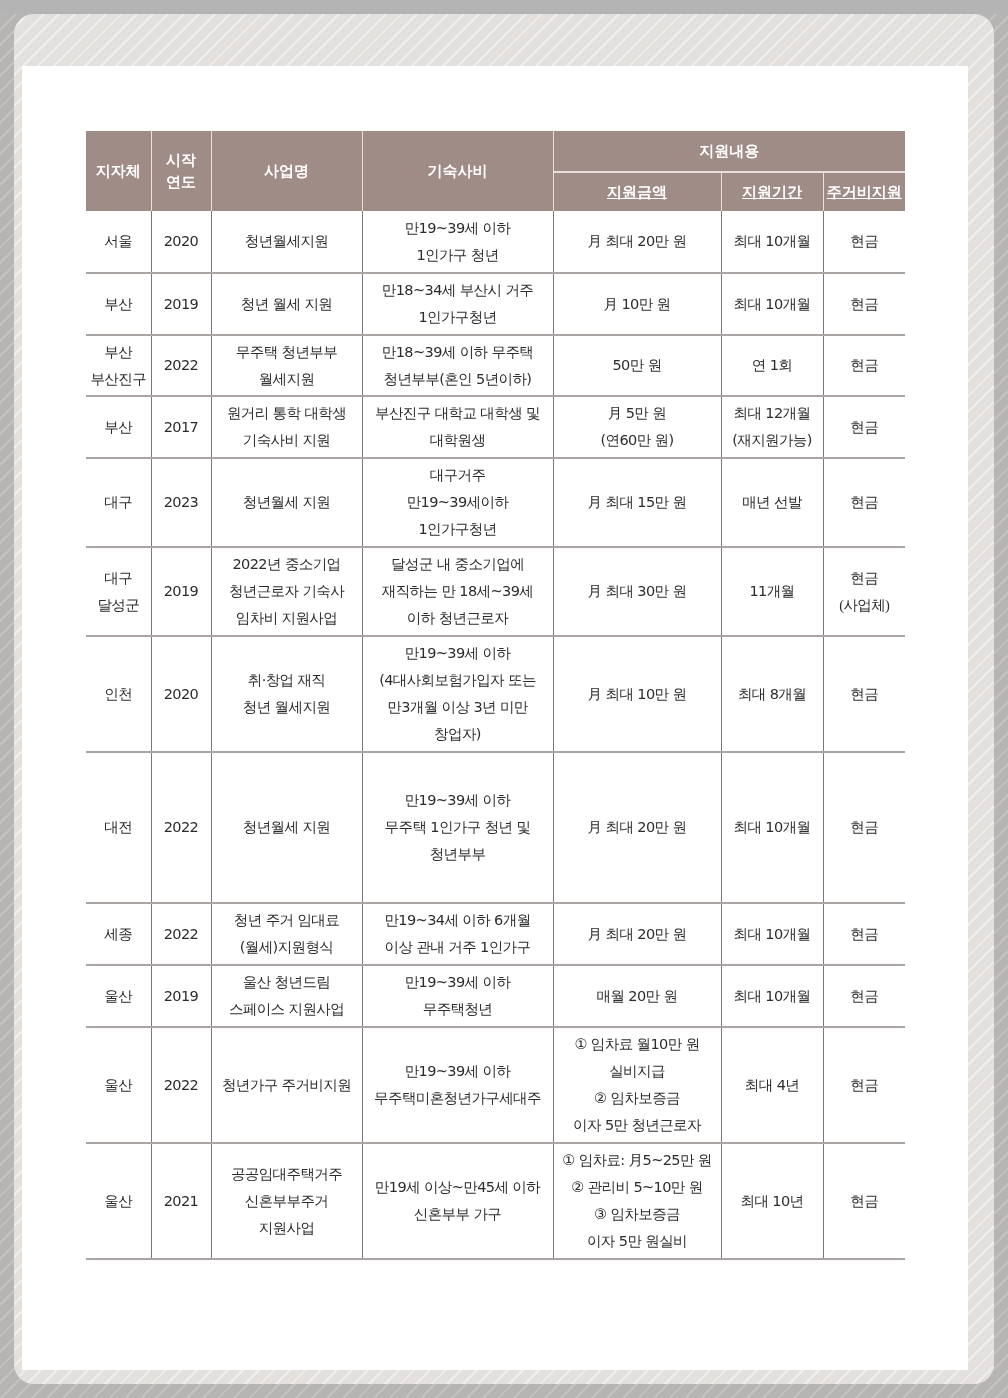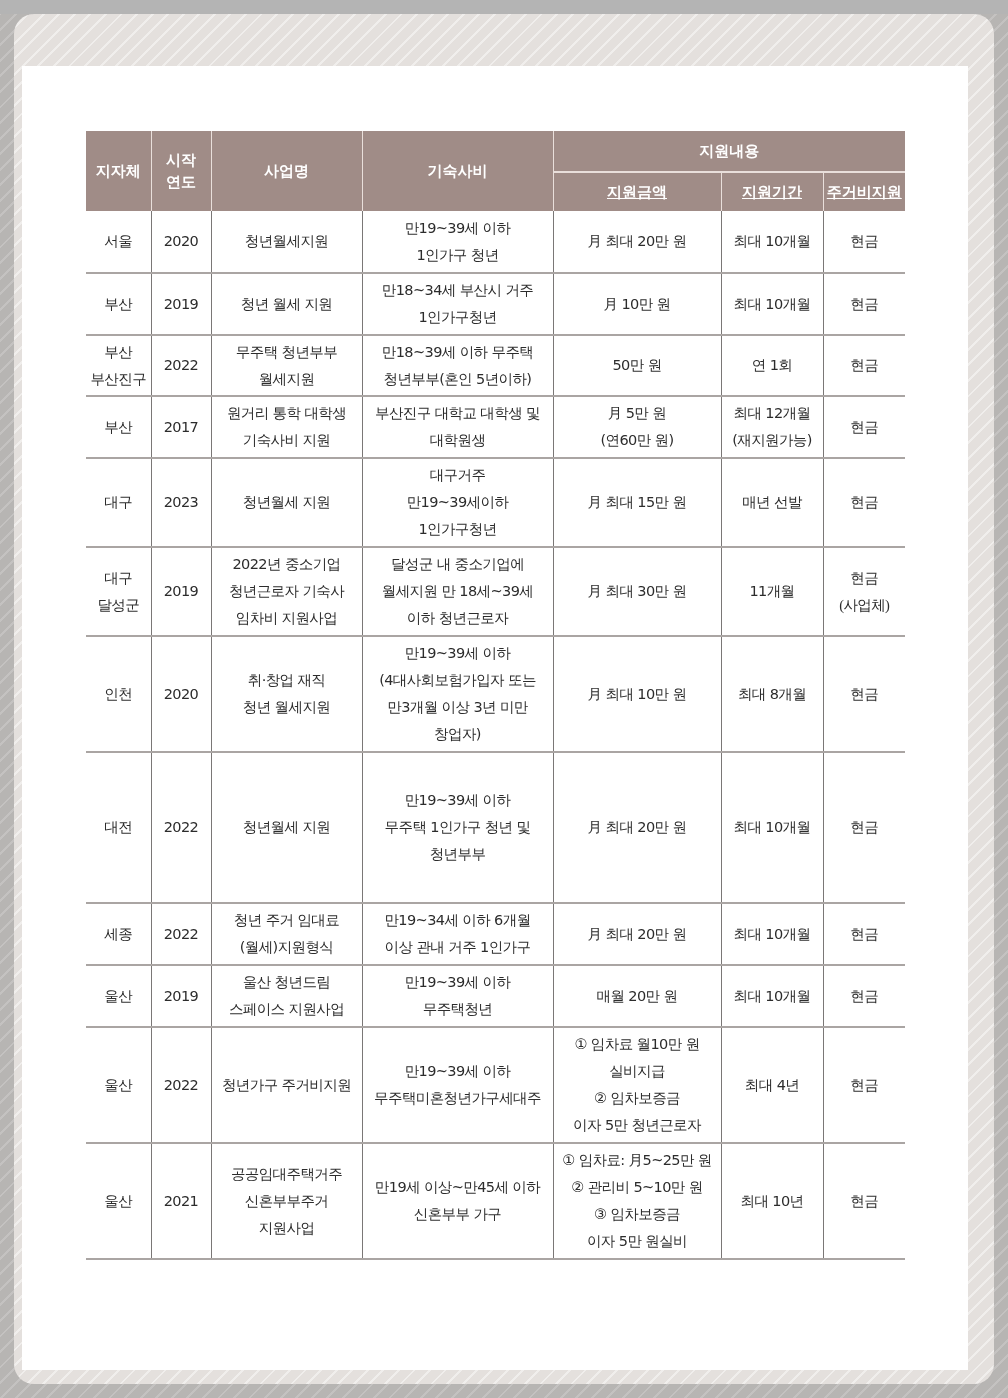--- a/index.html
+++ b/index.html
@@ -214,21 +214,21 @@
             <td>
               <span class="line">2019</span>
             </td>
             <td>
               <span class="line">2022년 중소기업</span>
               <span class="line">청년근로자 기숙사</span>
               <span class="line">임차비 지원사업</span>
             </td>
             <td>
               <span class="line">달성군 내 중소기업에</span>
-              <span class="line">월세지원 만 18세~39세</span>
+              <span class="line">재직하는 만 18세~39세</span>
               <span class="line">이하 청년근로자</span>
             </td>
             <td>
               <span class="line">月 최대 30만 원</span>
             </td>
             <td>
               <span class="line">11개월</span>
             </td>
             <td>
               <span class="line">현금</span>

